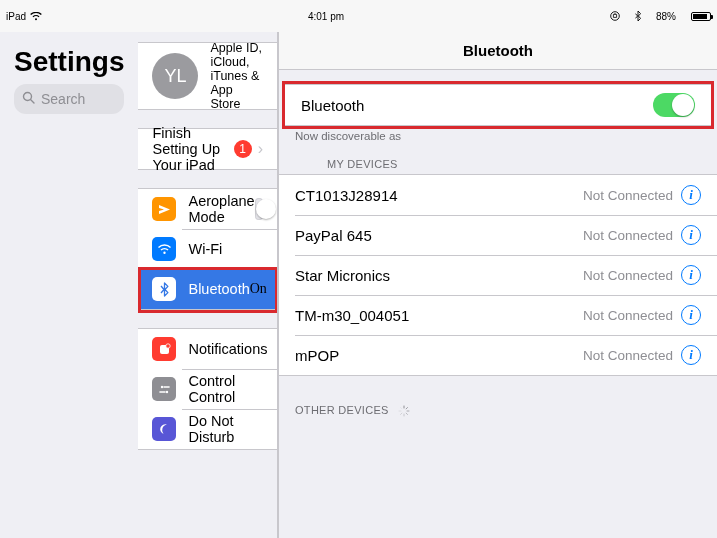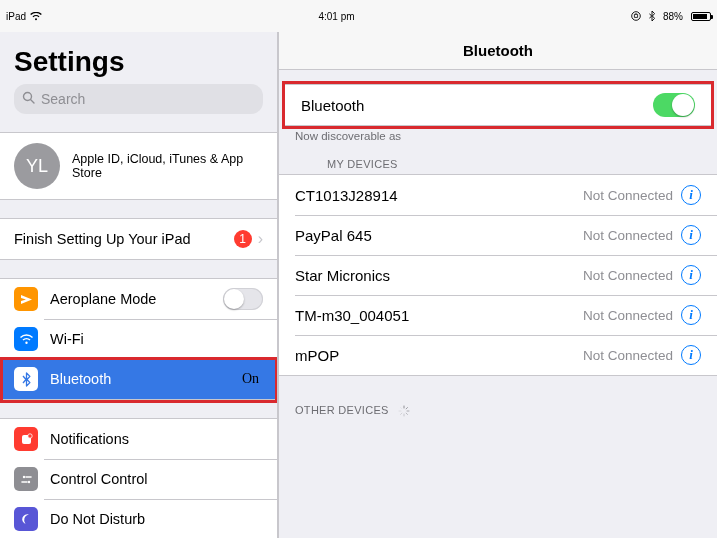--- a/index.html
+++ b/index.html
@@ -3,30 +3,30 @@
 <meta charset="utf-8">
 <style>
   * { box-sizing: border-box; margin: 0; padding: 0; font-family: -apple-system, "Helvetica Neue", Helvetica, Arial, sans-serif; }
   html, body { width: 717px; height: 538px; overflow: hidden; background: #fff; }
   .screen { width: 717px; height: 538px; display: flex; flex-direction: column; }
 
   
   .statusbar { height: 16px; background: #f7f7f7; display: flex; align-items: center; font-size: 10px; color: #000; padding: 16px 6px; }
   .statusbar .sb-left { display: flex; align-items: center; gap: 4px; }
   .statusbar .sb-center { flex: 1; text-align: center; }
-  .statusbar .sb-right { display: flex; align-items: center; gap: 8px; }
+  .statusbar .sb-right { display: flex; align-items: center; gap: 15px; }
   .wifi-icon svg, .bt-icon-sb svg, .lock-icon-sb svg { display: block; }
   .battery { width: 20px; height: 9px; border: 1px solid #000; border-radius: 2px; position: relative; }
   .battery::after { content:""; position:absolute; right:-3px; top:2px; width:2px; height:4px; background:#000; border-radius:0 1px 1px 0; }
   .battery .fill { position:absolute; left:1px; top:1px; bottom:1px; width:80%; background:#000; }
 
   .body { flex:1; display:flex; min-height:0; }
 
   
-  .sidebar { width: 278px; background:#efeff4; border-right:1px solid #c8c7cc; display:flex; flex-direction:column; overflow:hidden; }
+  .sidebar { width: 278px; background:#efeff4; border-right:1px solid #c8c7cc; display:flex; flex-direction:row; overflow:hidden; }
   .sidebar-head { padding: 14px 14px 8px; background:#efeff4; }
   .settings-title { font-size: 28px; font-weight: 700; margin-bottom: 6px; }
   .search { background:#e0e0e5; border-radius:12px; height:30px; display:flex; align-items:center; padding:0 8px; color:#8e8e93; font-size:14px; gap:6px; }
 
   .sidebar-scroll { overflow-y:auto; flex:1; }
 
   .group { background:#fff; border-top:1px solid #c8c7cc; border-bottom:1px solid #c8c7cc; margin-top: 18px; }
   .group.first { margin-top:10px; }
   .row { display:flex; align-items:center; height:40px; padding:16px 14px; position:relative; font-size:14.5px; color:#000; }
   .row + .row::before { content:""; position:absolute; left:44px; right:0; top:0; height:1px; background:#c8c7cc; }

